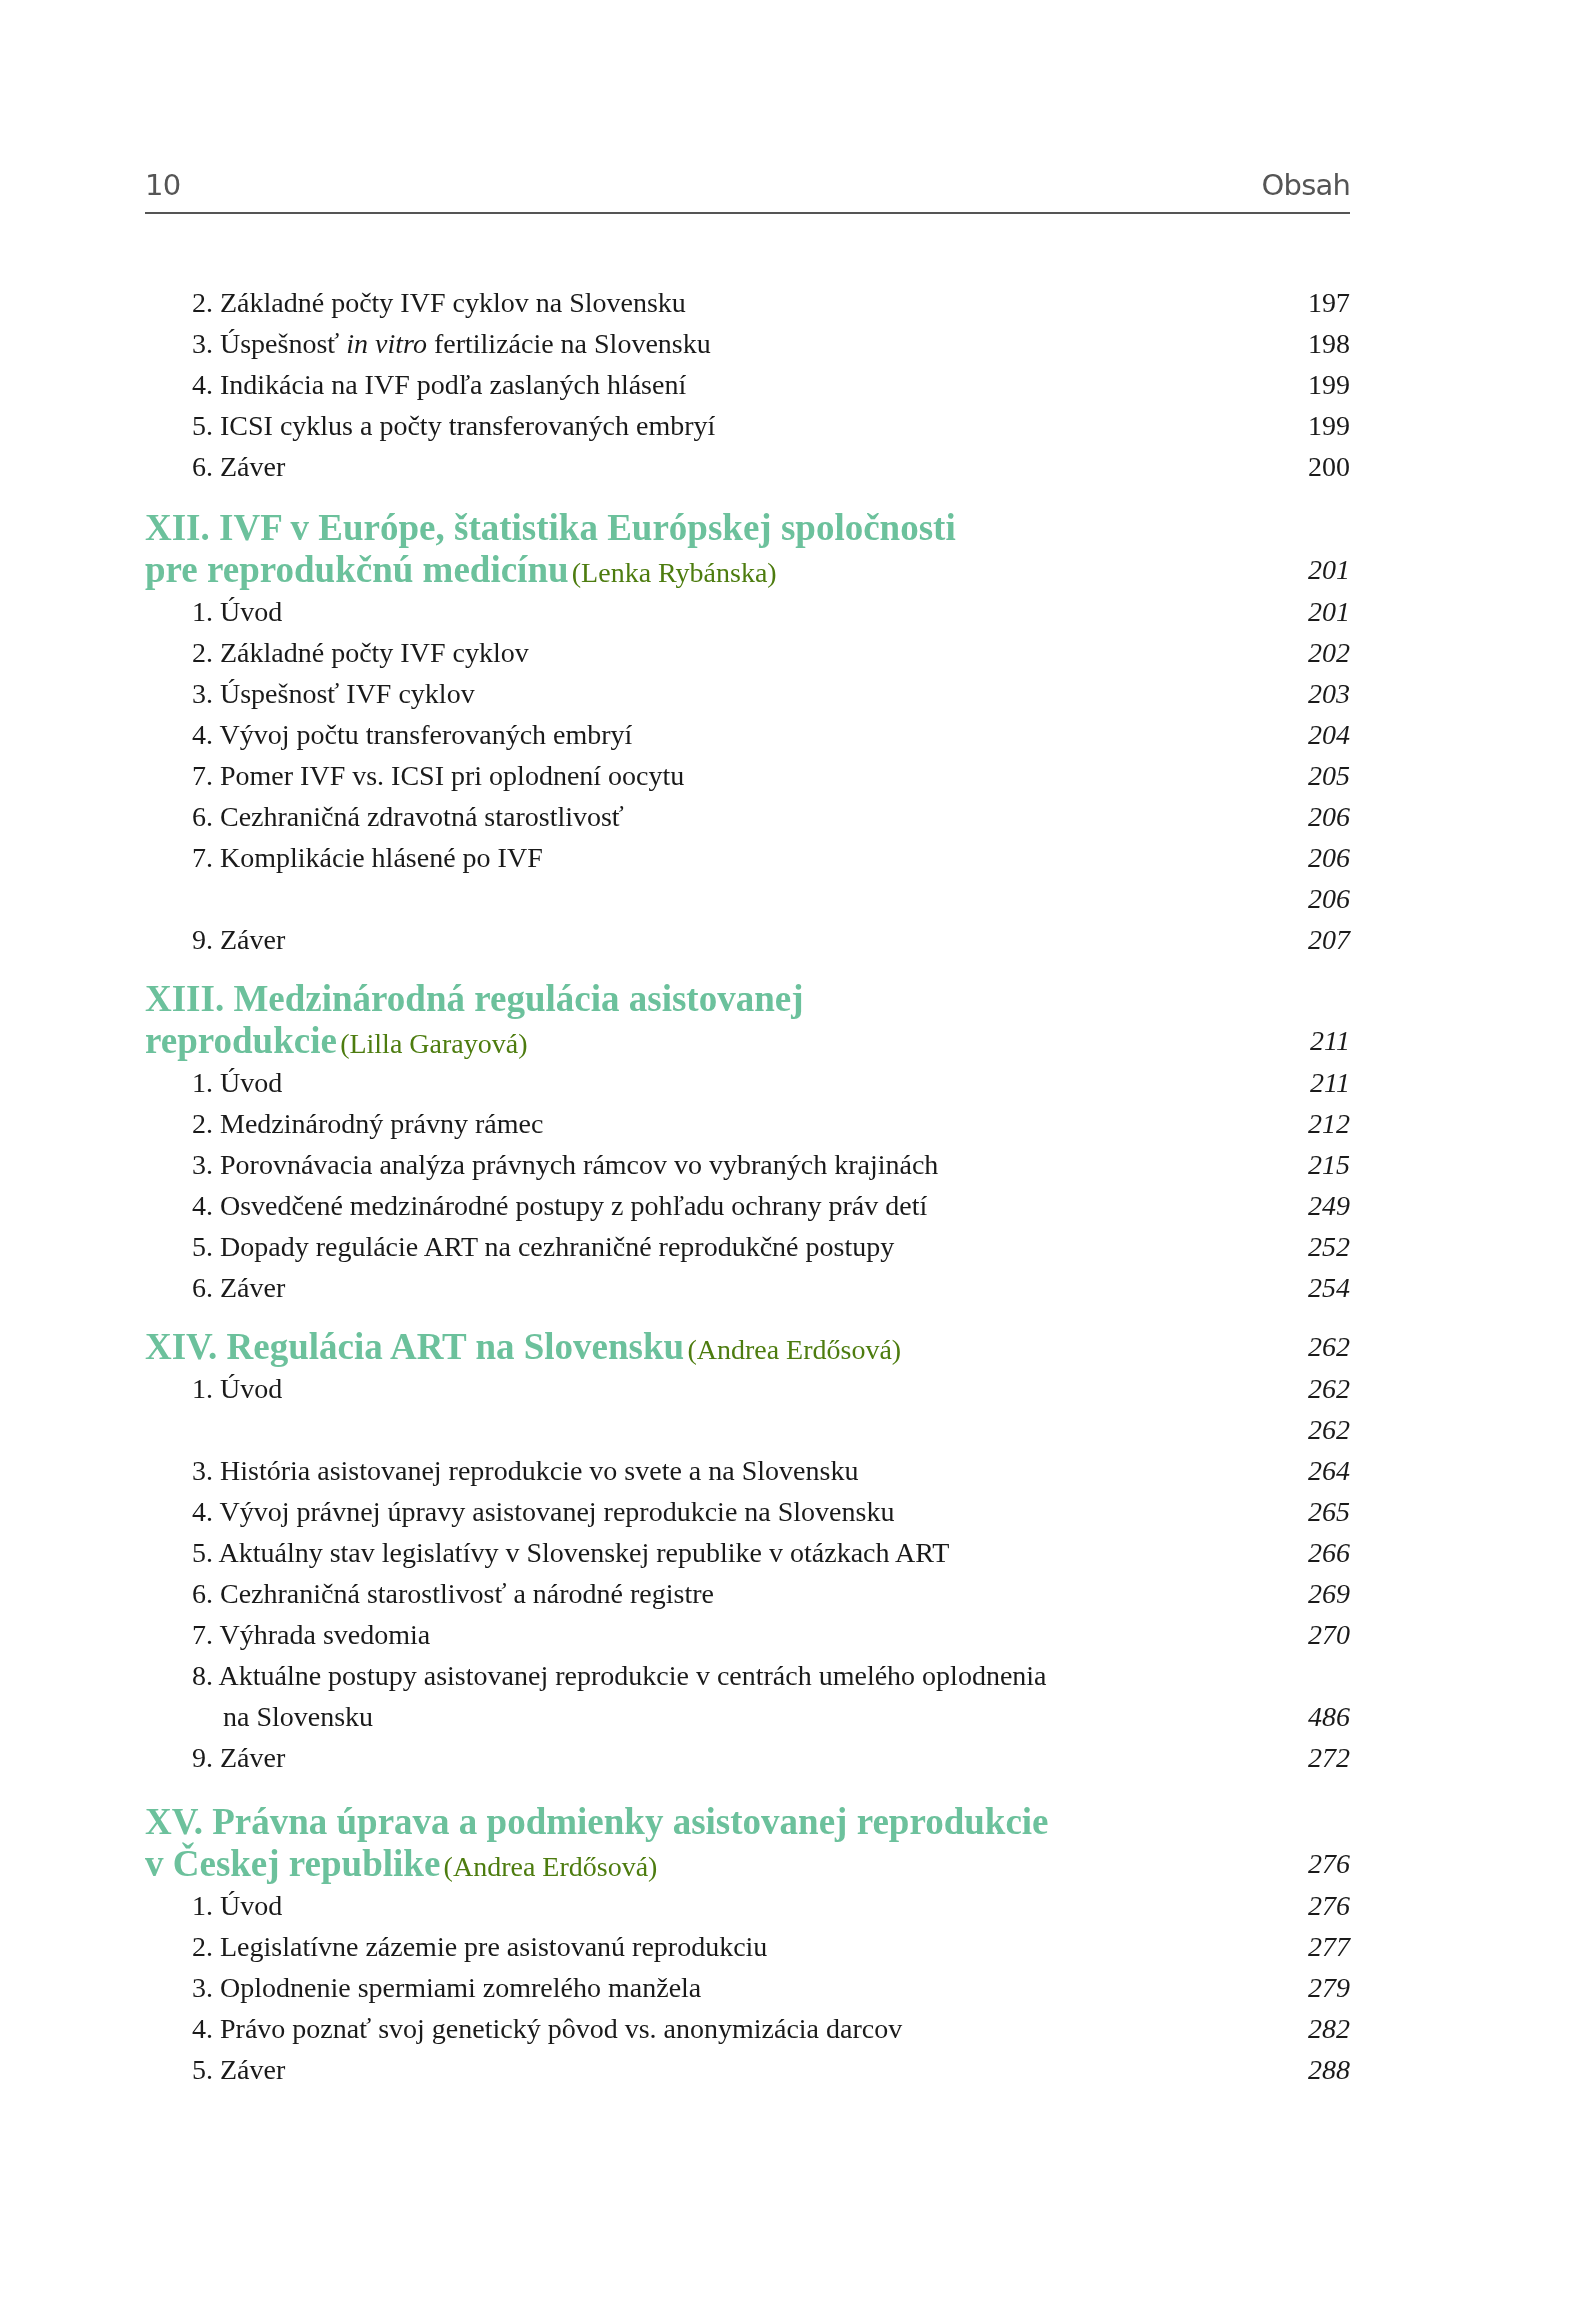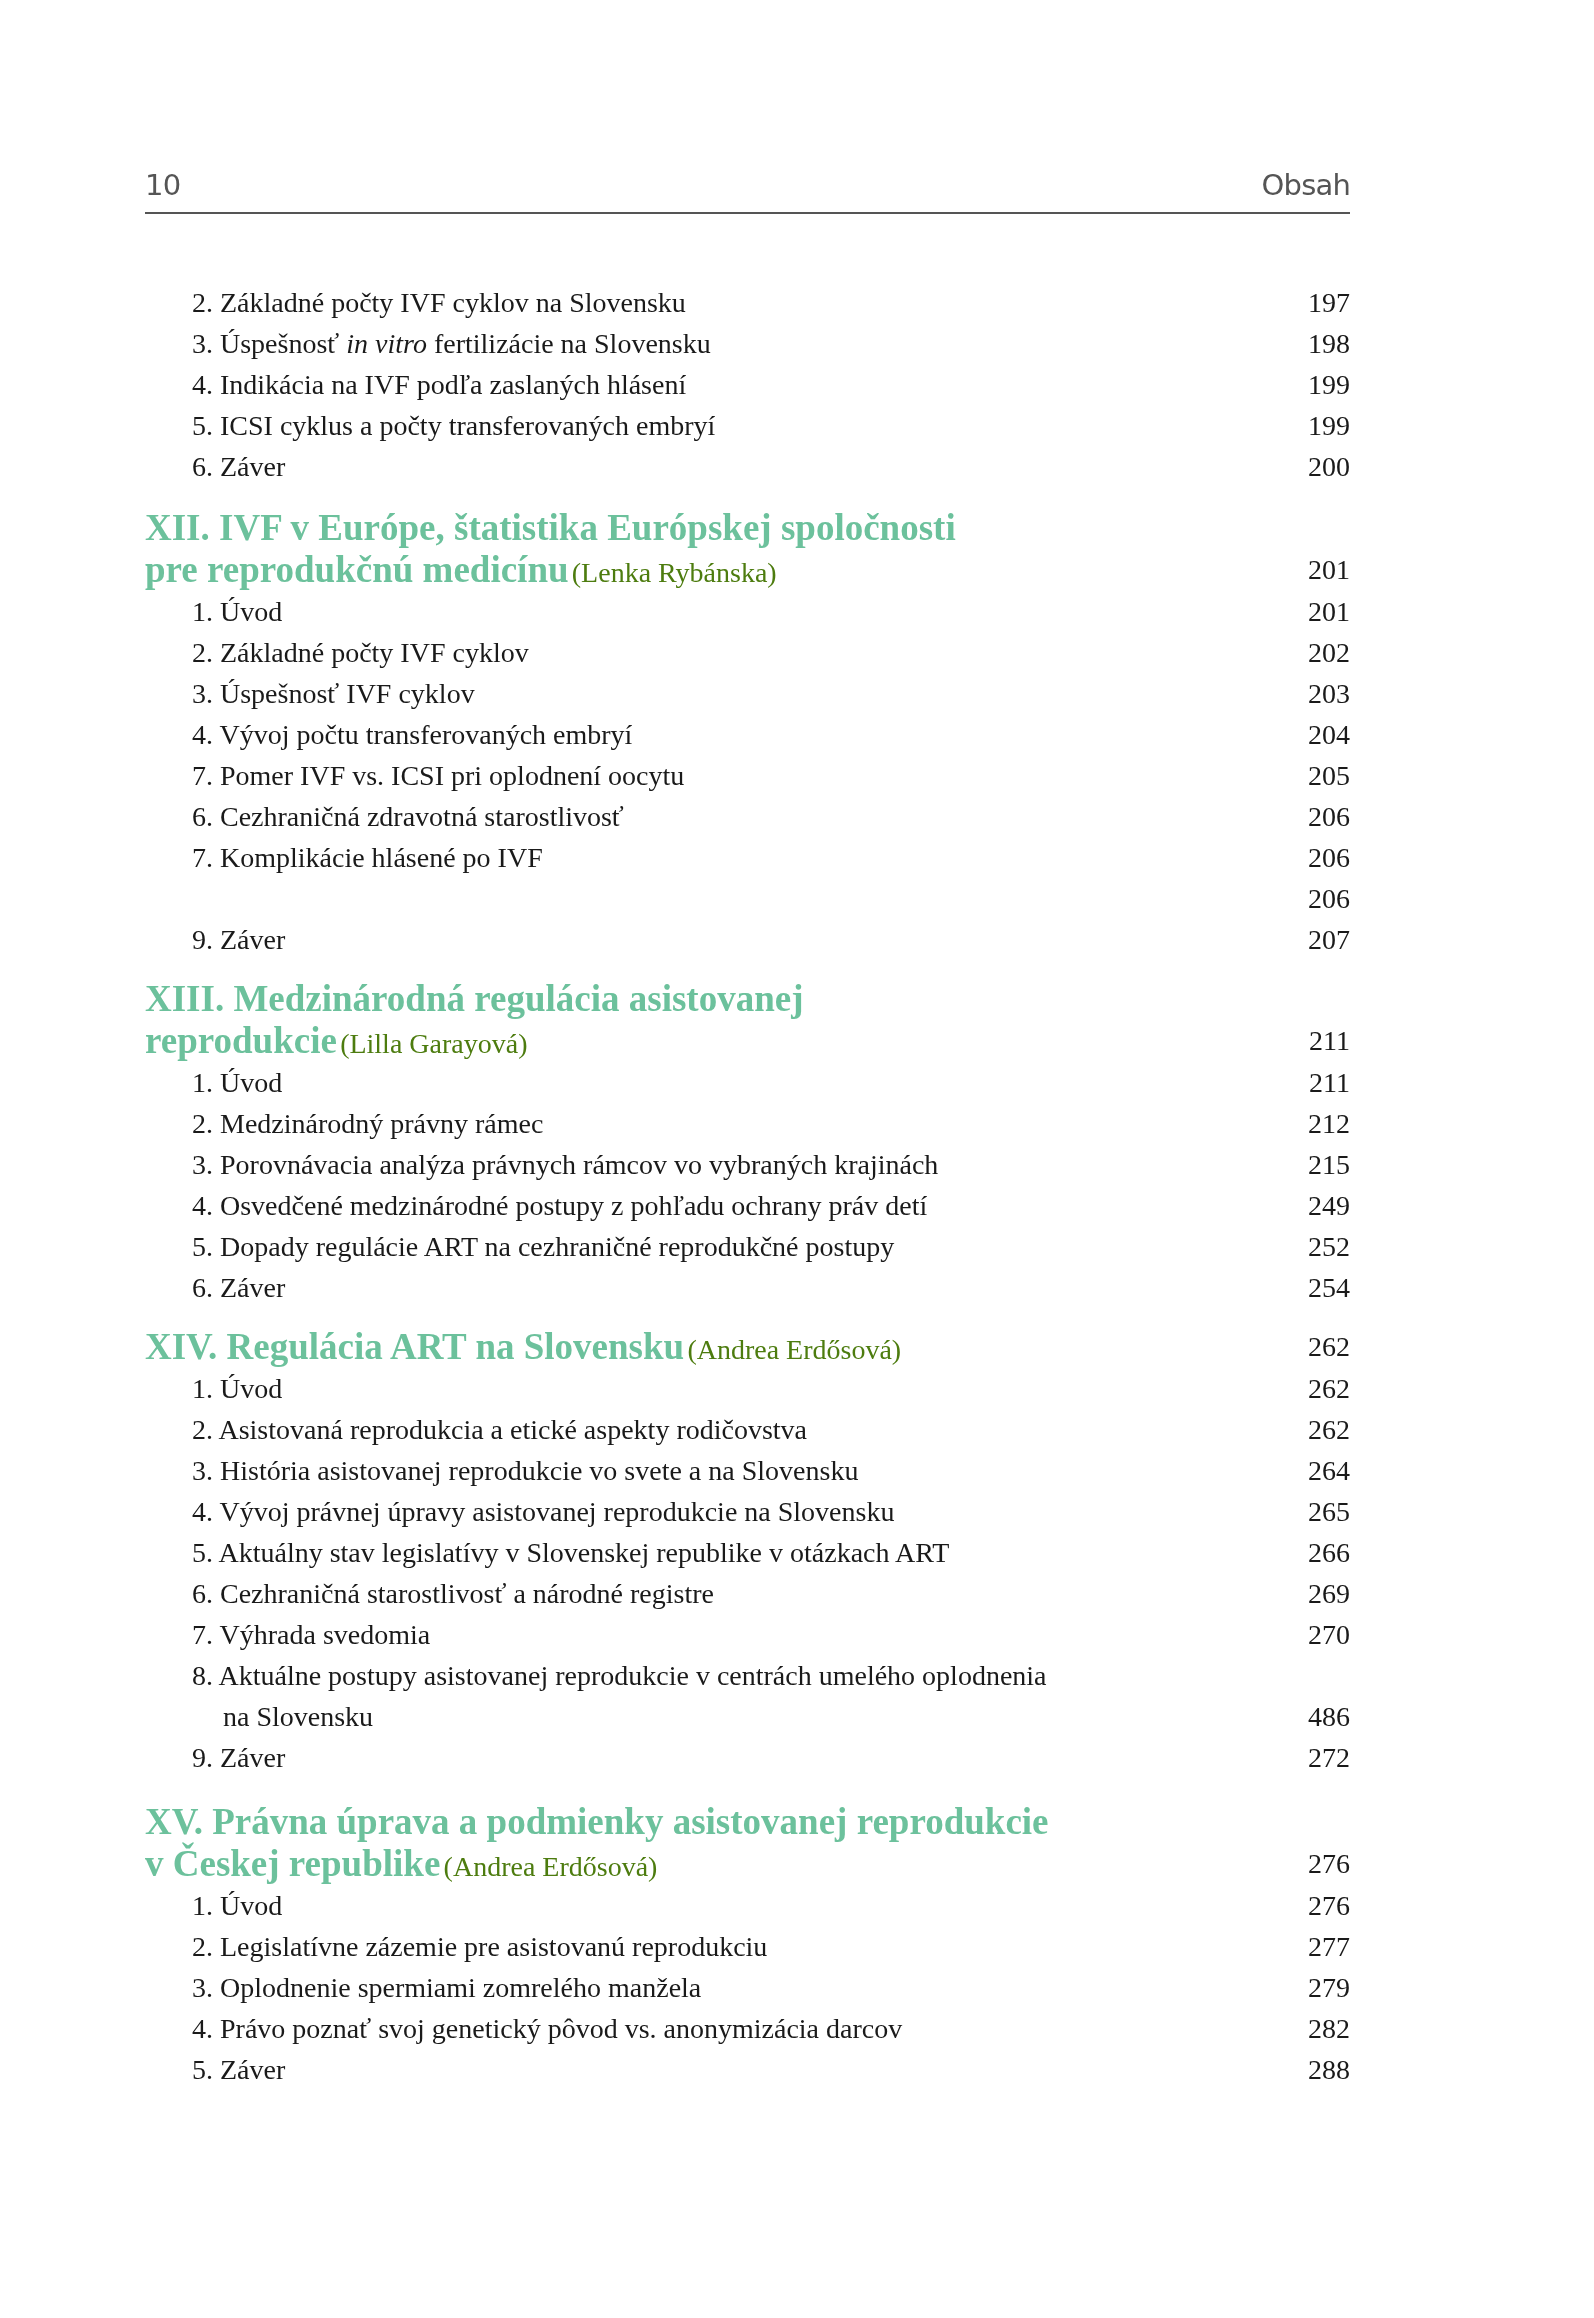--- a/index.html
+++ b/index.html
@@ -16,21 +16,21 @@
   .toc { position: absolute; left: 145px; top: 282px; width: 1205px;
          font-family: "Liberation Serif", serif; color: #1a1a1a; }
   .entry { position: relative; height: 41px; line-height: 41px; font-size: 28px; }
   .entry .label { position: absolute; left: 47px; white-space: nowrap; }
   .entry .label.cont { left: 78px; }
   .entry .page-no { position: absolute; right: 0; }
   .chapter { margin-top: 18px; }
   .chapter .ch-line { position: relative; height: 42px; line-height: 42px; white-space: nowrap; }
   .chapter .ch-title { color: #6cc19c; font-weight: bold; font-size: 37px; }
   .chapter .ch-author { font-size: 28px; color: #4d7c0f; }
-  .chapter .page-no { position: absolute; right: 0; font-size: 28px; }
+  .chapter .page-no { position: absolute; right: 0; font-size: 28px; font-style: italic; }
   em { font-style: italic; }
 </style>
 </head>
 <body>
 
 <div class="page">
   <div class="running-head">
     <span class="num">10</span>
     <span class="title">Obsah</span>
   </div>
@@ -146,21 +146,20 @@
       <div class="ch-line">
         <span class="ch-title" style="color: rgb(108, 193, 156);">XIV. Regulácia ART na Slovensku</span>
         <span class="ch-author">(Andrea Erdősová)</span>
         <span class="page-no">262</span>
       </div>
       <div class="entry">
           <span class="label">1. Úvod</span>
           <span class="page-no">262</span>
         </div>
       <div class="entry">
-          <span class="label">2. Asistovaná reprodukcia a etické aspekty rodičovstva</span>
           <span class="page-no">262</span>
         </div>
       <div class="entry">
           <span class="label">3. História asistovanej reprodukcie vo svete a na Slovensku</span>
           <span class="page-no">264</span>
         </div>
       <div class="entry">
           <span class="label">4. Vývoj právnej úpravy asistovanej reprodukcie na Slovensku</span>
           <span class="page-no">265</span>
         </div>

